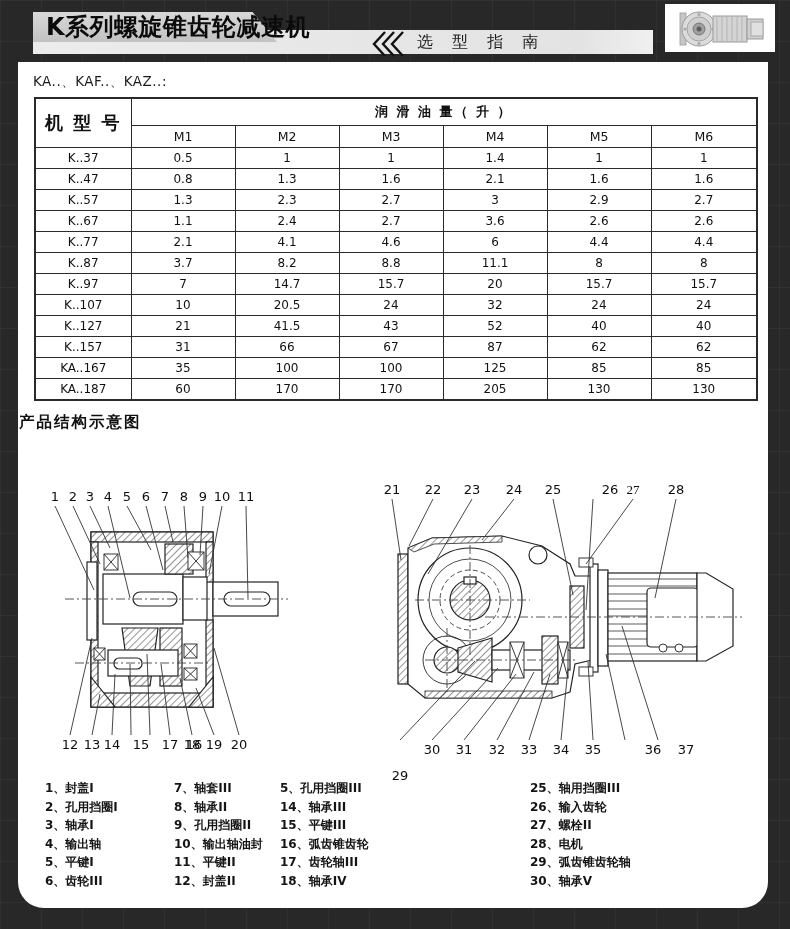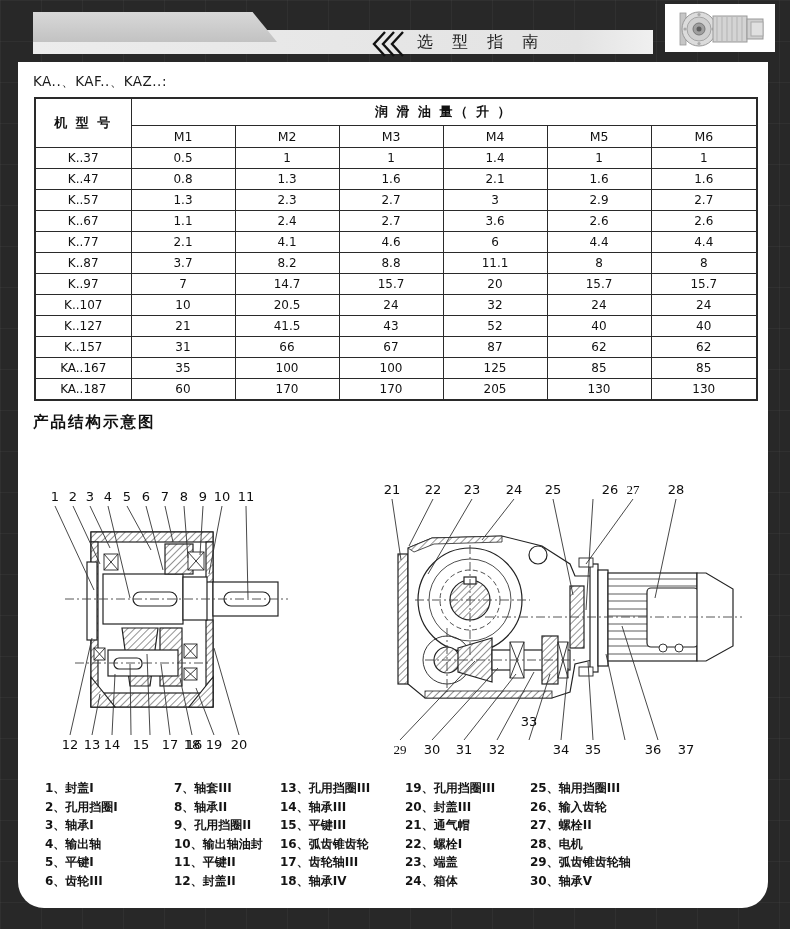--- a/index.html
+++ b/index.html
@@ -18,45 +18,46 @@
   .header-title{position:absolute;left:46px;top:12px;font-size:24px;font-weight:bold;color:#0b0b0b;line-height:30px;letter-spacing:.5px;}
   .guide{position:absolute;left:372px;top:31px;display:flex;align-items:flex-start;}
   .guide-text{font-size:16px;color:#1c1c1c;letter-spacing:7px;margin-left:9px;padding-top:1px;}
   .photo-box{position:absolute;left:665px;top:4px;width:110px;height:48px;background:#fff;}
   
   .caption{position:absolute;left:33px;top:73px;font-size:13.5px;color:#1a1a1a;letter-spacing:.5px;}
   table.oil{position:absolute;left:34px;top:97px;width:722px;border-collapse:collapse;table-layout:fixed;
     border:2px solid #2a2a2a;}
   table.oil th,table.oil td{border:1px solid #2a2a2a;text-align:center;vertical-align:middle;color:#111;padding:0;}
   th.group-h{height:26px;font-size:13px;font-weight:bold;letter-spacing:2px;}
-  th.model-h{font-size:13px;font-weight:bold;letter-spacing:2px;}
+  th.model-h{font-size:18px;font-weight:bold;letter-spacing:2px;}
   th.size-h{height:21px;font-size:12.5px;font-weight:normal;}
   table.oil td{height:20px;font-size:12px;font-weight:normal;}
   
-  .section-title{position:absolute;left:33px;top:412px;font-size:15.5px;font-weight:bold;color:#101010;letter-spacing:2px;}
+  .section-title{position:absolute;left:19px;top:412px;font-size:15.5px;font-weight:bold;color:#101010;letter-spacing:2px;}
   #diagram-svg{position:absolute;left:30px;top:478px;pointer-events:none;}
   #callout-layer{position:absolute;left:0;top:0;width:790px;height:929px;pointer-events:none;}
   .callout{position:absolute;width:20px;text-align:center;font-size:13px;color:#0e0e0e;}
   .leader{stroke:#333;stroke-width:.9;}
   .cl{stroke:#444;stroke-width:.9;stroke-dasharray:9 3 2 3;fill:none;}
   
   #parts-area{position:absolute;left:0;top:779px;width:650px;height:125px;}
   .pcol{position:absolute;top:0;white-space:nowrap;}
   .pitem{font-size:12px;font-weight:bold;color:#141414;line-height:18.6px;}
   .pcol.tight .pitem{line-height:16.2px;}
 </style>
 </head>
 <body>
 
 <div id="stage">
 
   <div id="card"></div>
 
   <div class="band-light"></div>
   <div class="band-dark"></div>
+  <div class="header-title">K系列螺旋锥齿轮减速机</div>
 
   <div class="guide">
     <svg width="36" height="26" viewBox="0 0 36 26">
       <g fill="none" stroke="#111" stroke-width="2.4">
         <polyline points="13,1 2,13 13,25"></polyline>
         <polyline points="22,1 11,13 22,25"></polyline>
         <polyline points="31,1 20,13 31,25"></polyline>
       </g>
     </svg>
     <span class="guide-text">选 型 指 南</span>
@@ -396,25 +397,25 @@
       <span class="callout" style="left: 204px; top: 737px;">19</span>
       <span class="callout" style="left: 229px; top: 737px;">20</span>
       <span class="callout" style="left: 382px; top: 482px;">21</span>
       <span class="callout" style="left: 423px; top: 482px;">22</span>
       <span class="callout" style="left: 462px; top: 482px;">23</span>
       <span class="callout" style="left: 504px; top: 482px;">24</span>
       <span class="callout" style="left: 543px; top: 482px;">25</span>
       <span class="callout" style="left: 600px; top: 482px;">26</span>
       <span class="callout" style="left: 623px; top: 482px; font-family: Liberation Serif, serif;">27</span>
       <span class="callout" style="left: 666px; top: 482px;">28</span>
-      <span class="callout" style="left: 390px; top: 742px; font-family: Liberation Serif, serif;">29</span>
+      <span class="callout" style="left: 390px; top: 768px;">29</span>
       <span class="callout" style="left: 422px; top: 742px;">30</span>
       <span class="callout" style="left: 454px; top: 742px;">31</span>
       <span class="callout" style="left: 487px; top: 742px;">32</span>
-      <span class="callout" style="left: 519px; top: 714px;">33</span>
+      <span class="callout" style="left: 519px; top: 742px;">33</span>
       <span class="callout" style="left: 551px; top: 742px;">34</span>
       <span class="callout" style="left: 583px; top: 742px;">35</span>
       <span class="callout" style="left: 615px; top: 742px; margin-left: 28px;">36</span>
       <span class="callout" style="left: 676px; top: 742px;">37</span>
     </div>
 
   <div id="parts-area">
       <div class="pcol" style="left: 45px;">
         <div class="pitem">1、封盖I</div>
         <div class="pitem">2、孔用挡圈I</div>
@@ -425,34 +426,26 @@
       </div>
       <div class="pcol" style="left: 150px; margin-left: 24px;">
         <div class="pitem">7、轴套III</div>
         <div class="pitem">8、轴承II</div>
         <div class="pitem">9、孔用挡圈II</div>
         <div class="pitem">10、输出轴油封</div>
         <div class="pitem">11、平键II</div>
         <div class="pitem">12、封盖II</div>
       </div>
       <div class="pcol" style="left: 280px;">
-        <div class="pitem">13、孔用挡圈III</div>
+        <div class="pitem">5、孔用挡圈III</div>
         <div class="pitem">14、轴承III</div>
         <div class="pitem">15、平键III</div>
         <div class="pitem">16、弧齿锥齿轮</div>
         <div class="pitem">17、齿轮轴III</div>
         <div class="pitem">18、轴承IV</div>
-      </div>
-      <div class="pcol" style="left: 405px;">
-        <div class="pitem">19、孔用挡圈III</div>
-        <div class="pitem">20、封盖III</div>
-        <div class="pitem">21、通气帽</div>
-        <div class="pitem">22、螺栓I</div>
-        <div class="pitem">23、端盖</div>
-        <div class="pitem">24、箱体</div>
       </div>
       <div class="pcol" style="left: 530px;">
         <div class="pitem">25、轴用挡圈III</div>
         <div class="pitem">26、输入齿轮</div>
         <div class="pitem">27、螺栓II</div>
         <div class="pitem">28、电机</div>
         <div class="pitem">29、弧齿锥齿轮轴</div>
         <div class="pitem">30、轴承V</div>
       </div>
     </div>

